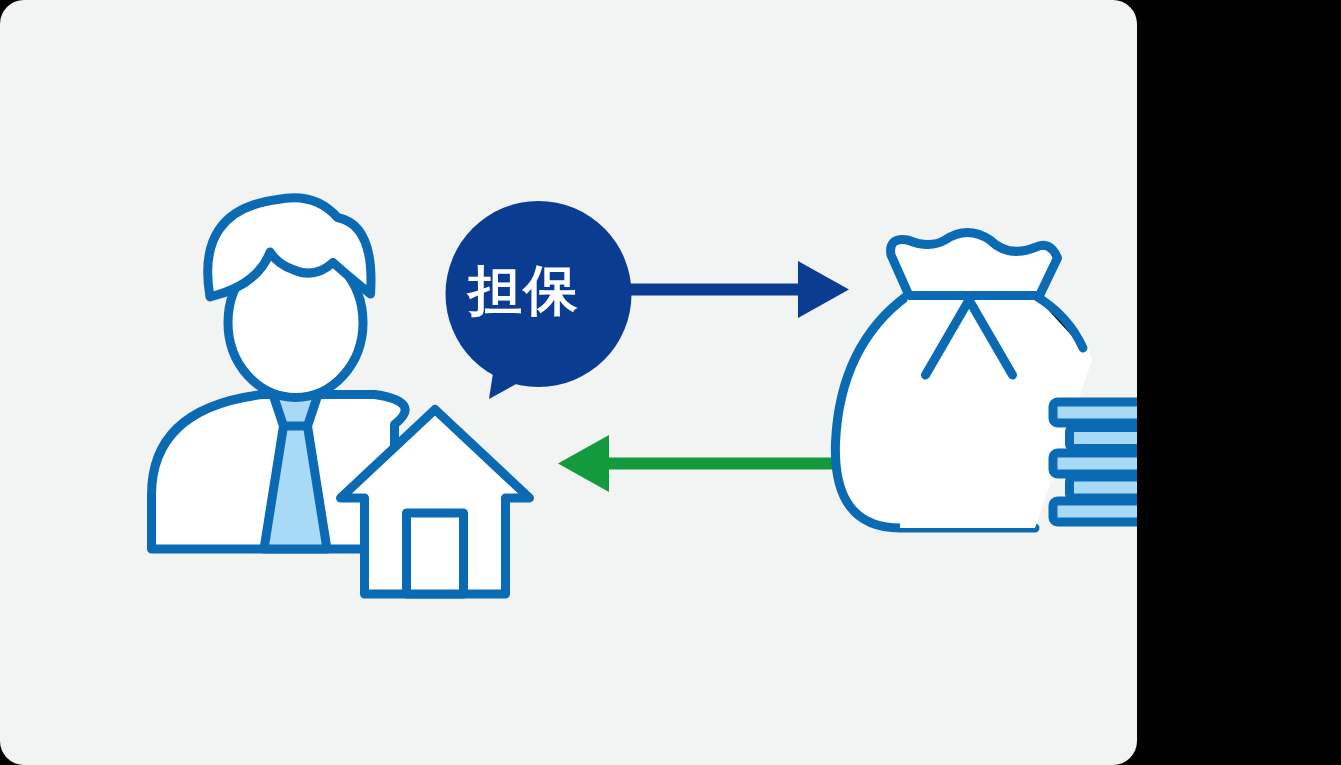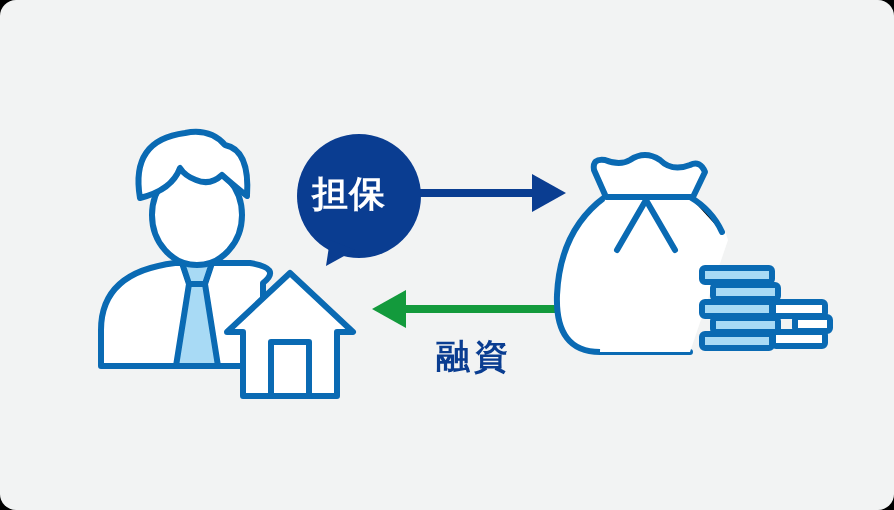--- a/index.html
+++ b/index.html
@@ -1,17 +1,17 @@
 <!DOCTYPE html>
 <html><head>
 <meta charset="utf-8">
 <style>
   html,body{margin:0;padding:0;background:#000;}
   body{width:894px;height:510px;overflow:hidden;}
-  .card{position:absolute;left:0;top:0;width:894px;height:510px;background:#f2f3f3;border-radius:16px;overflow:hidden;}
+  .card{position:absolute;left:0;top:0;width:758px;height:510px;background:#f2f3f3;border-radius:16px;overflow:hidden;}
   svg{position:absolute;left:0;top:0;}
   .label{position:absolute;font-family:"DejaVu Sans",sans-serif;font-weight:bold;}
   .collateral{left:312px;top:170px;font-size:36px;color:#ffffff;letter-spacing:1px;}
   .financing{left:436px;top:334px;font-size:34px;color:#0a3d91;letter-spacing:4px;}
 </style>
 </head>
 <body>
 
 <div class="card">
   <svg width="894" height="510" viewBox="0 0 894 510">
@@ -61,14 +61,13 @@
       <rect x="795" y="317" width="35" height="14" rx="3" fill="#ffffff"></rect>
       <rect x="773" y="332" width="52" height="14" rx="3" fill="#ffffff"></rect>
       <rect x="702" y="268" width="70" height="14" rx="3" fill="#a8daf5"></rect>
       <rect x="713" y="285" width="65" height="14" rx="3" fill="#a8daf5"></rect>
       <rect x="702" y="302" width="70" height="14" rx="3" fill="#a8daf5"></rect>
       <rect x="713" y="318" width="65" height="14" rx="3" fill="#a8daf5"></rect>
       <rect x="702" y="334" width="70" height="14" rx="3" fill="#a8daf5"></rect>
     </g>
   </svg>
   <div class="label collateral">担保</div>
-  <div class="label financing">融資</div>
 </div>
 
 </body></html>

